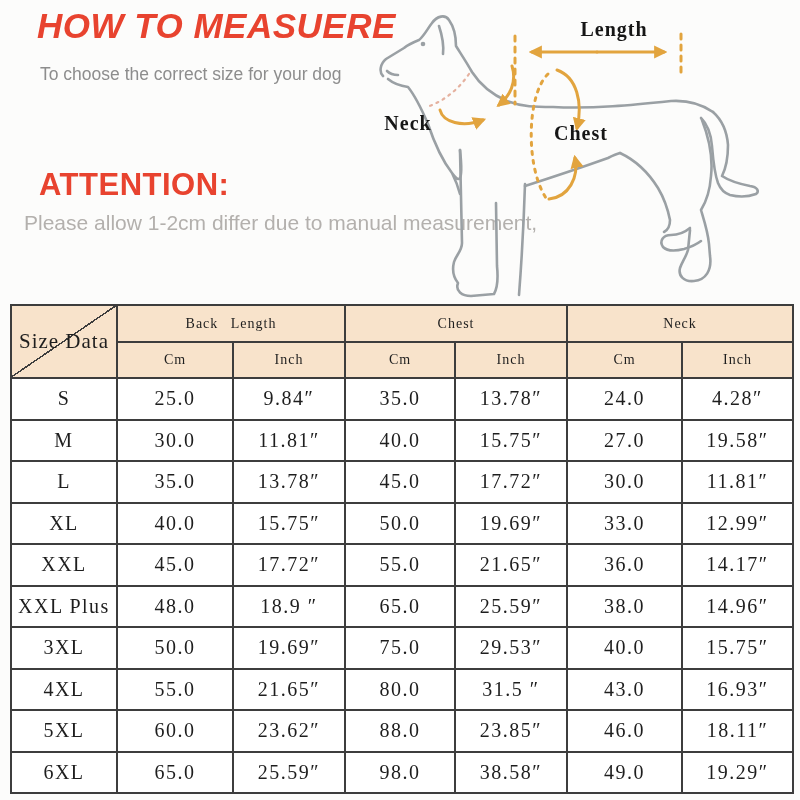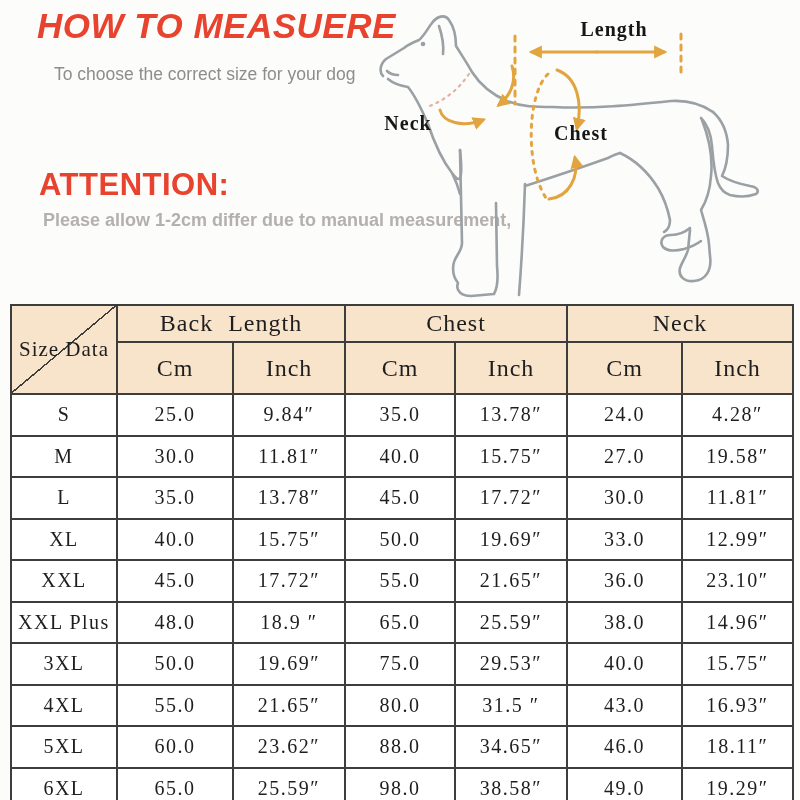--- a/index.html
+++ b/index.html
@@ -21,31 +21,31 @@
   }
   .canvas{position:relative;width:800px;height:800px;}
 
   
   .title{
     position:absolute;left:37px;top:6px;
     font-size:35px;font-weight:800;letter-spacing:.5px;
     color:var(--accent);white-space:nowrap;font-style:italic;
   }
   .subtitle{
-    position:absolute;left:54px;top:61px;
+    position:absolute;left:40px;top:61px;
     font-size:17.5px;color:var(--subgray);line-height:1.52;
   }
   .attention-title{
     position:absolute;left:39px;top:167px;
     font-size:31px;font-weight:800;letter-spacing:.5px;
     color:var(--accent);white-space:nowrap;
   }
   .attention-body{
-    position:absolute;left:43px;top:207px;
-    font-size:18px;font-weight:700;color:var(--notegray);line-height:1.5;
+    position:absolute;left:24px;top:207px;
+    font-size:21px;font-weight:400;color:var(--notegray);line-height:1.5;
     white-space:nowrap;
   }
 
   
   svg.diagram{position:absolute;left:350px;top:0;width:450px;height:302px;}
   .dog-stroke{stroke:var(--dog);stroke-width:2.6;fill:none;stroke-linecap:round;stroke-linejoin:round;}
   .dog-fill{fill:var(--dog);stroke:none;}
   .seam{stroke:#e2a895;stroke-width:2.2;fill:none;stroke-dasharray:2 5;stroke-linecap:round;opacity:.9;}
   .orange-stroke{stroke:var(--orange);stroke-width:3;fill:none;stroke-linecap:round;}
   .orange-dash{stroke-dasharray:5 6;}
@@ -63,24 +63,24 @@
     font-family:"Liberation Serif","DejaVu Serif",serif;
     color:#1e1e1e;
   }
   .size-table th,.size-table td{
     border:2px solid var(--tborder);
     text-align:center;vertical-align:middle;
     font-weight:normal;padding:0;overflow:hidden;
   }
   .size-table thead th{
     background:var(--thbg);
-    font-size:24px;letter-spacing:1px;
+    font-size:14px;letter-spacing:1px;
   }
   .size-table thead tr.group-row{height:37px;}
-  .size-table thead tr.unit-row{height:52px;}
+  .size-table thead tr.unit-row{height:36px;}
   .size-table thead th.group{word-spacing:8px;}
   .size-table tbody tr{height:41.5px;}
   .size-table tbody th,.size-table tbody td{
     background:#ffffff;font-size:20px;letter-spacing:1.5px;
   }
   .size-table th.corner{
     background-color:var(--thbg);
     background-image:linear-gradient(to bottom right,
       transparent calc(50% - 1.1px),
       var(--tborder) calc(50% - 1.1px),
@@ -221,21 +221,21 @@
     <td>33.0</td>
     <td>12.99″</td>
   </tr>
         <tr>
     <th scope="row">XXL</th>
     <td>45.0</td>
     <td>17.72″</td>
     <td>55.0</td>
     <td>21.65″</td>
     <td>36.0</td>
-    <td>23.10″</td>
+    <td>14.17″</td>
   </tr>
         <tr>
     <th scope="row">XXL Plus</th>
     <td>48.0</td>
     <td>18.9 ″</td>
     <td>65.0</td>
     <td>25.59″</td>
     <td>38.0</td>
     <td>14.96″</td>
   </tr>
@@ -255,21 +255,21 @@
     <td>80.0</td>
     <td>31.5 ″</td>
     <td>43.0</td>
     <td>16.93″</td>
   </tr>
         <tr>
     <th scope="row">5XL</th>
     <td>60.0</td>
     <td>23.62″</td>
     <td>88.0</td>
-    <td>34.65″</td>
+    <td>23.85″</td>
     <td>46.0</td>
     <td>18.11″</td>
   </tr>
         <tr>
     <th scope="row">6XL</th>
     <td>65.0</td>
     <td>25.59″</td>
     <td>98.0</td>
     <td>38.58″</td>
     <td>49.0</td>

